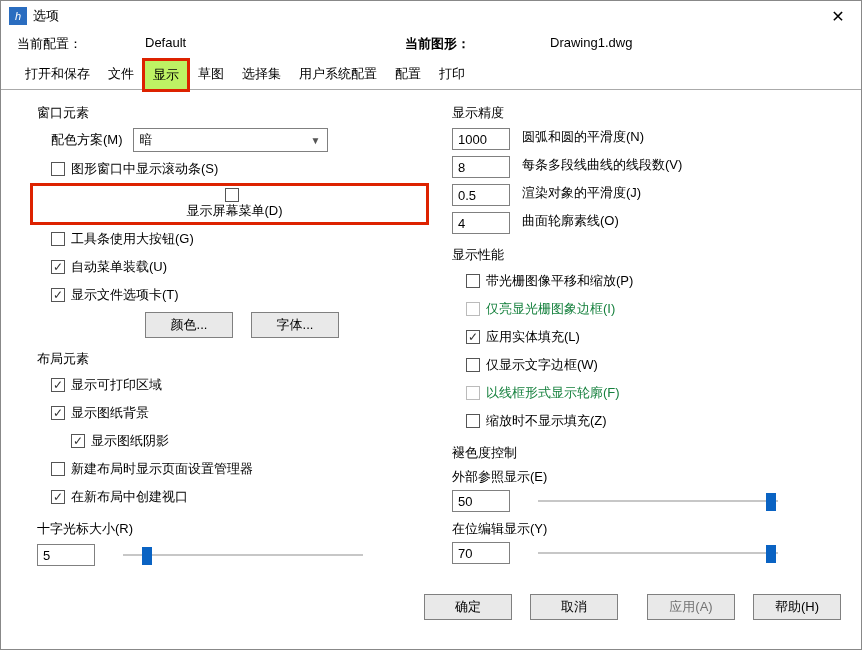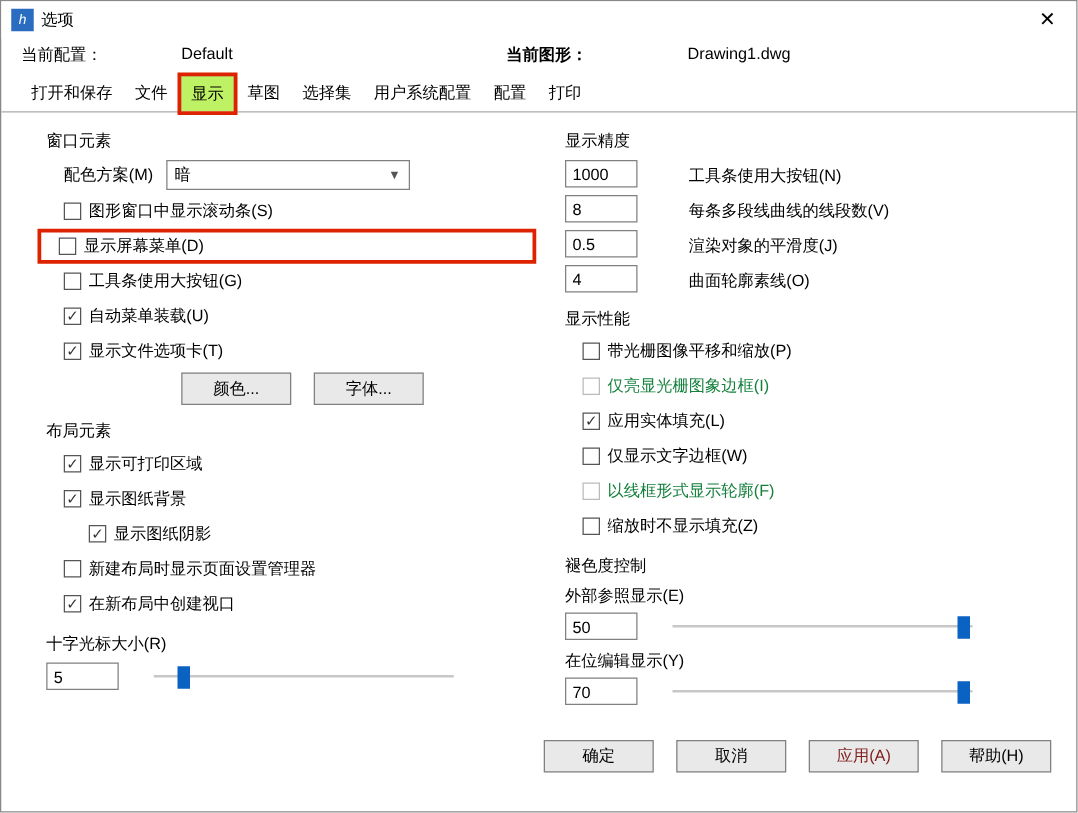--- a/index.html
+++ b/index.html
@@ -24,30 +24,30 @@
 .row.indent1 { padding-left: 14px; }
 .row.indent2 { padding-left: 34px; }
 .checkbox { width: 14px; height: 14px; border: 1px solid #555; margin-right: 6px; display: inline-flex; align-items: center; justify-content: center; cursor: pointer; flex-shrink: 0; }
 .checkbox.checked::after { content: "✓"; font-size: 12px; color: #333; line-height: 1; }
 .checkbox.disabled { border-color: #bbb; }
 .select { width: 195px; height: 24px; border: 1px solid #808080; padding: 0 6px; display: flex; align-items: center; justify-content: space-between; cursor: pointer; margin-left: 10px; }
 .select .chev { font-size: 10px; color: #555; }
 .label-before { margin-right: 0; text-align: right; }
 .btnrow { display: flex; gap: 18px; padding-left: 108px; margin-top: 4px; }
 .btn { min-width: 88px; height: 26px; border: 1px solid #808080; background: #e9e9e9; cursor: pointer; display: inline-flex; align-items: center; justify-content: center; padding: 12px 10px; }
-.btn:disabled, .btn.disabled { color: #7f1d1d; cursor: default; }
-.numrow { display: flex; align-items: flex-end; margin-bottom: 6px; gap: 29px; }
+.btn:disabled, .btn.disabled { color: #737373; cursor: default; margin-left: 11px; }
+.numrow { display: flex; align-items: flex-start; margin-bottom: 6px; }
 .numinput { width: 58px; height: 22px; border: 1px solid #808080; padding: 0 5px; margin-right: 12px; }
 .disabled-text { color: #15803d; }
 .sliderrow { display: flex; align-items: center; margin-bottom: 8px; }
 .txtinput { width: 58px; height: 22px; border: 1px solid #808080; padding: 0 5px; margin-right: 28px; }
 .slider { position: relative; flex: 1; height: 20px; max-width: 240px; }
 .slider .track { position: absolute; top: 9px; left: 0; right: 0; height: 2px; background: #c7c7c7; }
 .slider .thumb { position: absolute; top: 2px; width: 10px; height: 18px; background: #0a63c3; cursor: pointer; }
-.hlbox { outline: 3px solid #d20; outline-offset: 0px; padding: 2px 4px 2px 0; margin-left: -4px; }
+.hlbox { outline: 3px solid #d20; outline-offset: 0px; padding: 2px 4px 2px 0; margin-left: -4px; flex-direction: column; }
 .footer { display: flex; justify-content: flex-end; gap: 18px; padding: 10px 20px; }
 .lblsmall { margin-bottom: 4px; }
 </style>
 </head>
 <body>
 
 <div class="titlebar">
   <span class="icon">h</span>
   <span class="title">选项</span>
   <span class="close">✕</span>
@@ -142,21 +142,21 @@
         </div>
       </div>
     </div>
   </div>
 
   <div class="col">
     <div class="group">
       <div class="grouplabel">显示精度</div>
       <div class="numrow">
         <input class="numinput" value="1000" style="">
-        <span>工具条使用大按钮(N)</span>
+        <span>圆弧和圆的平滑度(N)</span>
       </div>
       <div class="numrow">
         <input class="numinput" value="8" style="">
         <span>每条多段线曲线的线段数(V)</span>
       </div>
       <div class="numrow">
         <input class="numinput" value="0.5" style="">
         <span>渲染对象的平滑度(J)</span>
       </div>
       <div class="numrow">

